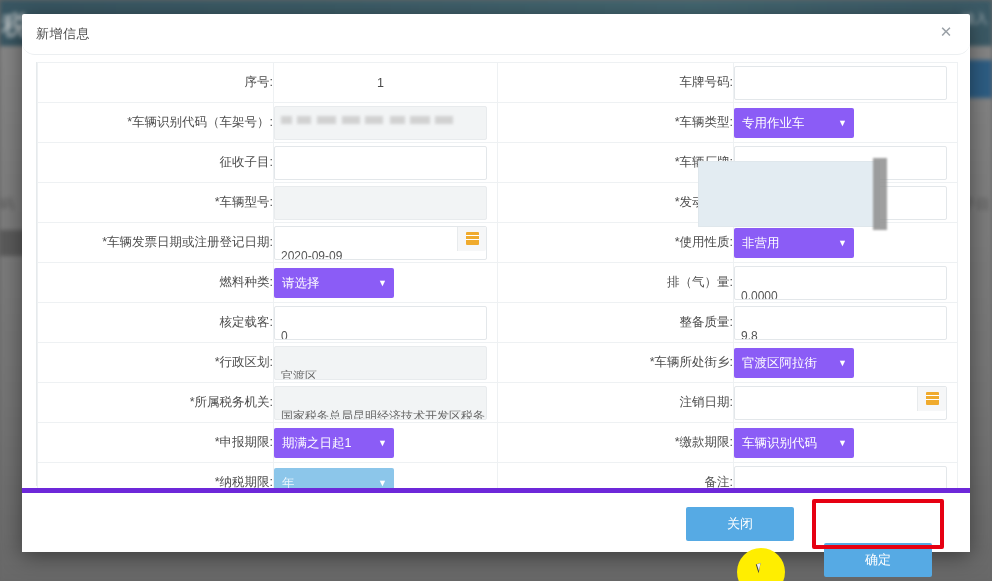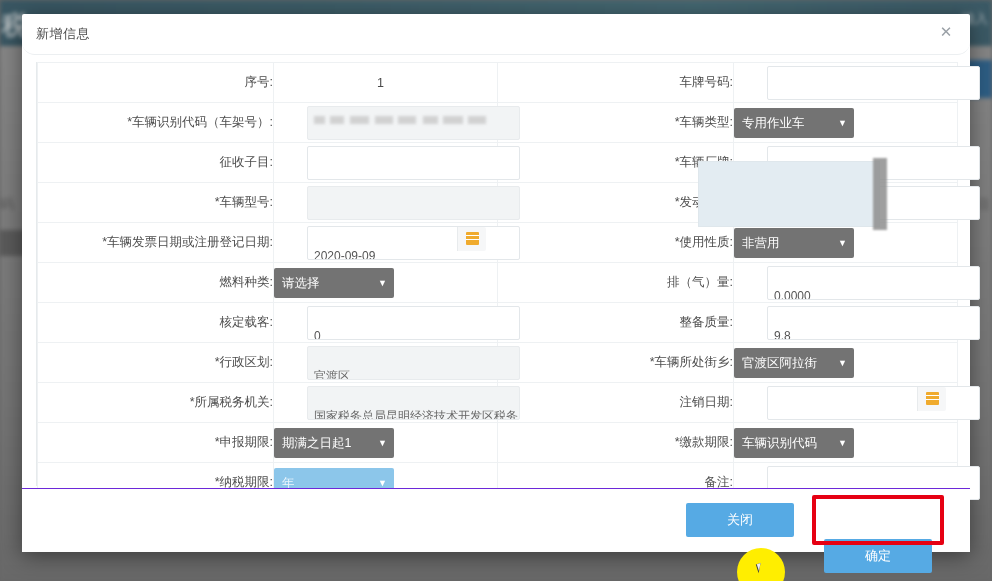--- a/index.html
+++ b/index.html
@@ -42,32 +42,32 @@
     border:1px solid #e6eaec;border-top:none;box-sizing:border-box;background:#fff;}
   table.form{border-collapse:collapse;width:100%;table-layout:fixed;}
   table.form td{height:40px;border:1px solid #eef1f3;padding:0;vertical-align:middle;box-sizing:border-box;}
   td.lbl{width:236px;text-align:right;padding-right:12px;font-size:12.5px;color:#4d4d4d;
     background:#fff;white-space:nowrap;overflow:hidden;}
   td.val{width:224px;padding:0 0 0 6px;background:#fff;position:relative;}
 
   
   .inp{width:calc(100% - 10px);height:26px;line-height:26px;border:1px solid #e3e7ea;
     background:#fff;border-radius:2px;font-size:12px;color:#555;padding:16px 6px;
-    box-sizing:border-box;display:block;overflow:hidden;white-space:nowrap;margin-left:33px;}
+    box-sizing:border-box;display:block;overflow:hidden;white-space:nowrap;}
   .inp.ro{background:#f2f4f5;border-color:#e8ebed;color:#666;}
   .inp.blurred{color:transparent;background:#f2f4f5;position:relative;}
   .inp.blurred::after{content:"";position:absolute;left:6px;top:9px;right:26px;height:8px;
     background:linear-gradient(90deg,#c9c9c9 0 6%,transparent 6% 9%,#c9c9c9 9% 17%,transparent 17% 20%,
       #c9c9c9 20% 31%,transparent 31% 34%,#c9c9c9 34% 44%,transparent 44% 47%,#c9c9c9 47% 57%,
       transparent 57% 61%,#c9c9c9 61% 69%,transparent 69% 72%,#c9c9c9 72% 83%,transparent 83% 86%,
       #c9c9c9 86% 96%,transparent 96%);
     filter:blur(1.6px);opacity:.8;}
 
   
-  .dd{width:120px;height:30px;line-height:30px;background:#737373;color:#fff;border-radius:2px;
+  .dd{width:120px;height:30px;line-height:30px;background:#8b5cf6;color:#fff;border-radius:2px;
     font-size:12.5px;padding:0 18px 0 8px;box-sizing:border-box;position:relative;cursor:pointer;
     white-space:nowrap;overflow:hidden;}
   .dd.pale{background:#8cc6ea;color:#eaf5fd;}
   .dd .caret{position:absolute;right:7px;top:0;font-size:9px;line-height:30px;color:#fff;}
 
   
   .datewrap{position:relative;width:calc(100% - 10px);}
   .datewrap .inp{width:100%;padding-right:34px;}
   .calbtn{position:absolute;right:1px;top:1px;width:28px;height:24px;background:#f6f7f8;
     border-left:1px solid #e8ebed;border-radius:0 2px 2px 0;cursor:pointer;}
@@ -79,21 +79,21 @@
   .seq{font-size:12.5px;color:#4a4a4a;text-align:center;display:block;width:calc(100% - 10px);}
 
   
   #float-panel{position:absolute;left:676px;top:147px;width:182px;height:66px;
     background:#e3ecf2;border:1px solid #dfe7ec;box-sizing:border-box;}
   #float-panel-edge{position:absolute;left:851px;top:144px;width:14px;height:72px;
     background:#8f8f8f;opacity:.85;filter:blur(1px);}
 
   
   #modal-footer{position:absolute;left:0;bottom:0;width:948px;height:64px;background:#fff;
-    border-top:1px solid #6d28d9;box-sizing:border-box;}
+    border-top:5px solid #6d28d9;box-sizing:border-box;}
   .btn{position:absolute;top:14px;height:34px;line-height:34px;text-align:center;
     font-size:13px;color:#fff;background:#56aae4;border-radius:2px;cursor:pointer;width:108px;}
   #btn-close{right:176px;}
   #btn-confirm{right:38px;margin-top:36px;}
   #confirm-highlight{position:absolute;top:6px;right:26px;width:132px;height:50px;
     border:4px solid #e60012;border-radius:2px;box-sizing:border-box;pointer-events:none;}
 
   
   #cursor-glow{position:absolute;left:737px;top:548px;width:48px;height:48px;border-radius:50%;
     background:#ffee00;}

